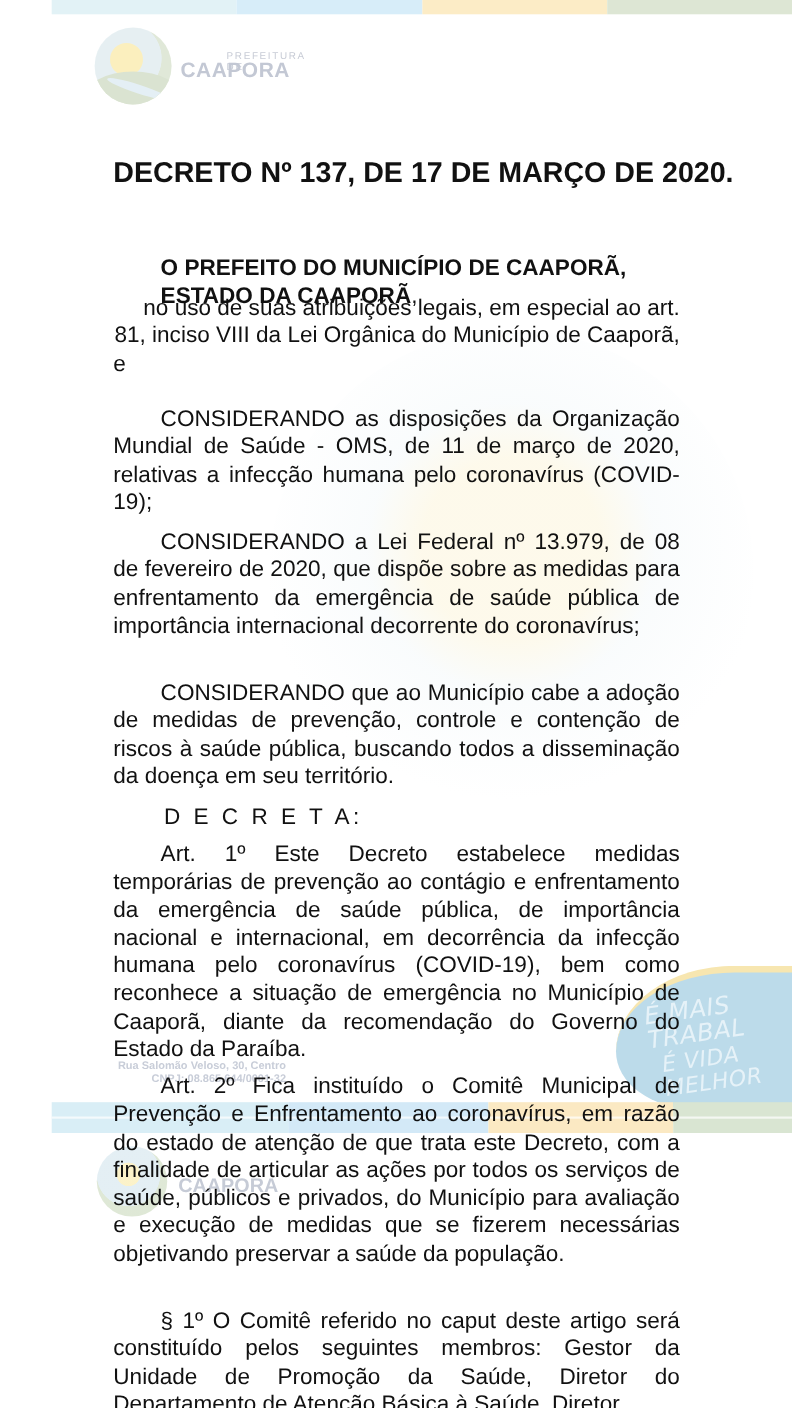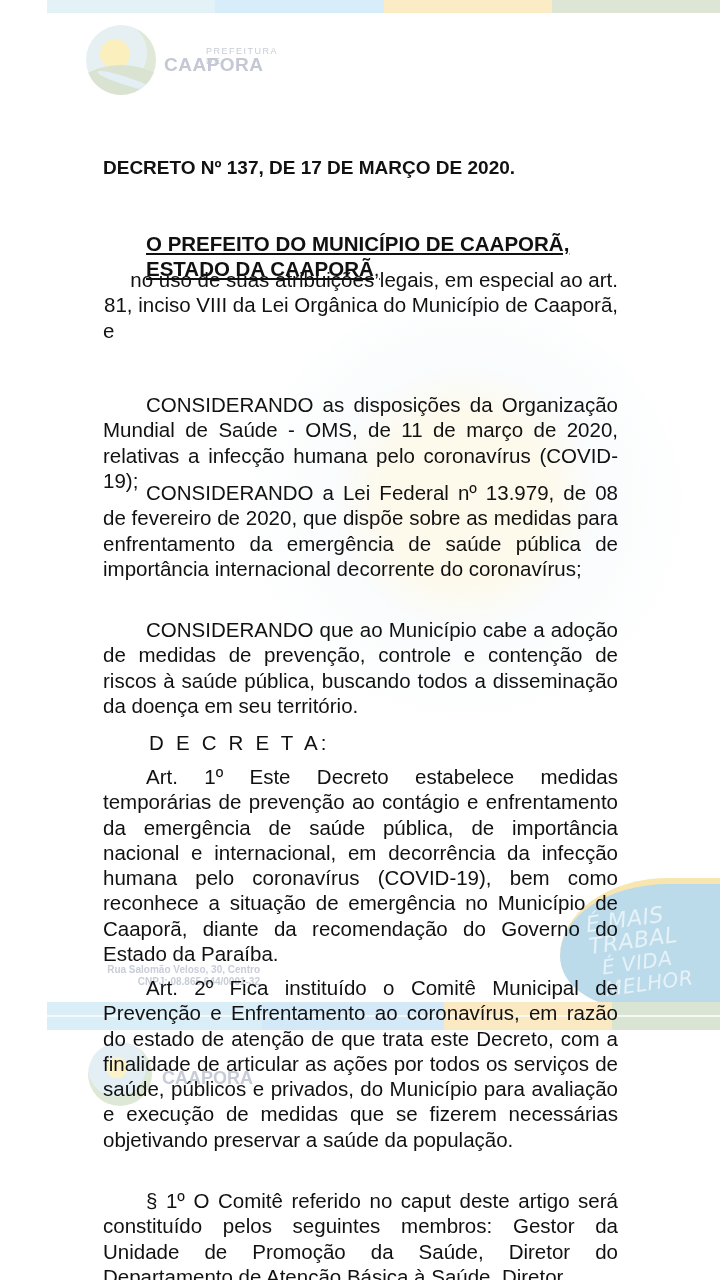--- a/index.html
+++ b/index.html
@@ -32,23 +32,23 @@
     .page-break div { height: 100%; }
     .page-break .pb-line { position: absolute; left: 0; top: 13px; width: 100%; height: 2px; background: rgba(255,255,255,0.7); }
     .logo2 { position: absolute; left: 88px; top: 1042px; width: 180px; height: 70px; }
     .logo2 .c { position: absolute; left: 0; top: 0; width: 64px; height: 64px; border-radius: 50%; background: radial-gradient(circle at 45% 40%, #fbf0c0 0 20%, #dfecf2 21% 55%, #d9e4cf 56%); opacity: 0.85; }
     .logo2 .t { position: absolute; left: 74px; top: 26px; font-size: 18px; font-weight: bold; color: #c6cbd6; }
 
     .doc { position: absolute; left: 103px; top: 0; width: 515px; font-size: 20.5px; line-height: 25.3px; }
     .doc p { text-align: justify; }
     .block { position: absolute; left: 0; width: 515px; }
     .indent { text-indent: 43px; }
-    .title { position: absolute; left: 0; top: 155px; font-weight: bold; font-size: 19px; white-space: nowrap; }
+    .title { position: absolute; left: 0; top: 144px; font-weight: bold; font-size: 26px; white-space: nowrap; }
     .prefeito { position: absolute; left: 43px; top: 231px; font-weight: bold; line-height: 25px; }
-    .prefeito span { display: block; text-decoration: underline; }
+    .prefeito span { display: block; }
     .decreta { position: absolute; left: 46px; top: 730px; font-weight: normal; letter-spacing: 3.2px; }
     p.last-line-left { text-align-last: left; }
   </style>
 </head>
 <body>
 
 <div class="top-stripe">
   <div style="background:#e2f2f6"></div>
   <div style="background:#d7edf9"></div>
   <div style="background:#fcecc6"></div>
@@ -93,21 +93,21 @@
 <div class="doc">
   <div class="title">DECRETO Nº 137, DE 17 DE MARÇO DE 2020.</div>
 
   <div class="prefeito">
     <span>O PREFEITO DO MUNICÍPIO DE CAAPORÃ,</span>
     <span><span style="display:inline">ESTADO DA CAAPORÃ</span><span style="display:inline;font-weight:normal">,</span></span>
   </div>
 
   <p class="block last-line-left" style="top:267px; text-align:right;">no uso de suas atribuições legais, em especial ao art. 81, inciso VIII da Lei Orgânica do Município de Caaporã, e</p>
 
-  <p class="block indent last-line-left" style="top:368px;margin-top:24px;">CONSIDERANDO as disposições da Organização Mundial de Saúde - OMS, de 11 de março de 2020, relativas a infecção humana pelo coronavírus (COVID-19);</p>
+  <p class="block indent last-line-left" style="top:368px;">CONSIDERANDO as disposições da Organização Mundial de Saúde - OMS, de 11 de março de 2020, relativas a infecção humana pelo coronavírus (COVID-19);</p>
   <p class="block indent last-line-left" style="top:480px;">CONSIDERANDO a Lei Federal nº 13.979, de 08 de fevereiro de 2020, que dispõe sobre as medidas para enfrentamento da emergência de saúde pública de importância internacional decorrente do coronavírus;</p>
   <p class="block indent last-line-left" style="top:617px;">CONSIDERANDO que ao Município cabe a adoção de medidas de prevenção, controle e contenção de riscos à saúde pública, buscando todos a disseminação da doença em seu território.</p>
 
   <div class="decreta">D E C R E T A:</div>
 
   <p class="block indent last-line-left" style="top:764px;">Art. 1º Este Decreto estabelece medidas temporárias de prevenção ao contágio e enfrentamento da emergência de saúde pública, de importância nacional e internacional, em decorrência da infecção humana pelo coronavírus (COVID-19), bem como reconhece a situação de emergência no Município de Caaporã, diante da recomendação do Governo do Estado da Paraíba.</p>
   <p class="block indent last-line-left" style="top:975px;">Art. 2º Fica instituído o Comitê Municipal de Prevenção e Enfrentamento ao coronavírus, em razão do estado de atenção de que trata este Decreto, com a finalidade de articular as ações por todos os serviços de saúde, públicos e privados, do Município para avaliação e execução de medidas que se fizerem necessárias objetivando preservar a saúde da população.</p>
   <p class="block indent" style="top:1188px;">§ 1º O Comitê referido no caput deste artigo será constituído pelos seguintes membros: Gestor da Unidade de Promoção da Saúde, Diretor do Departamento de Atenção Básica à Saúde, Diretor</p>
 </div>
 

